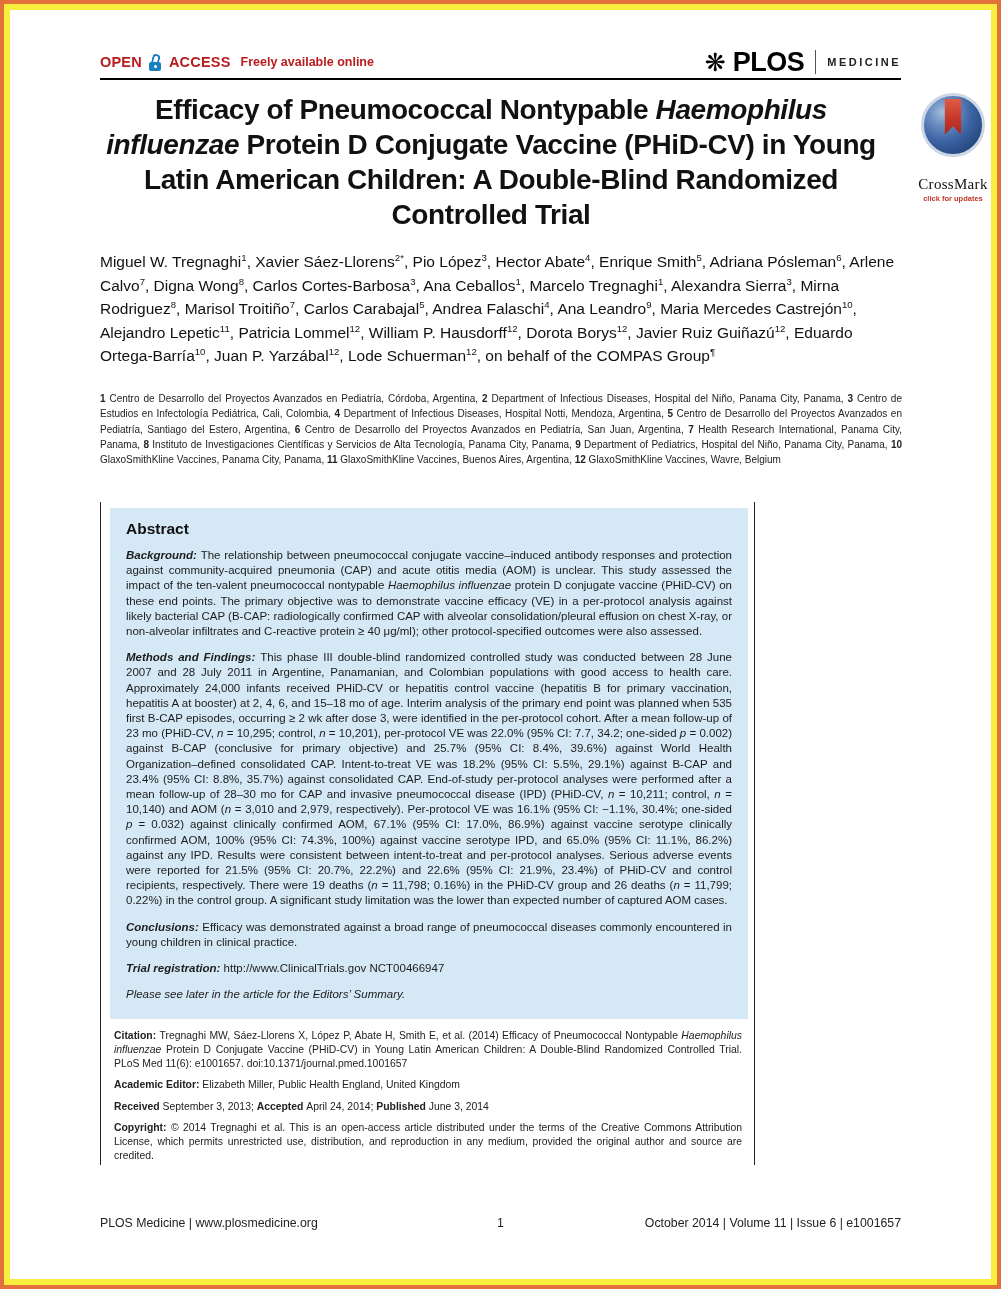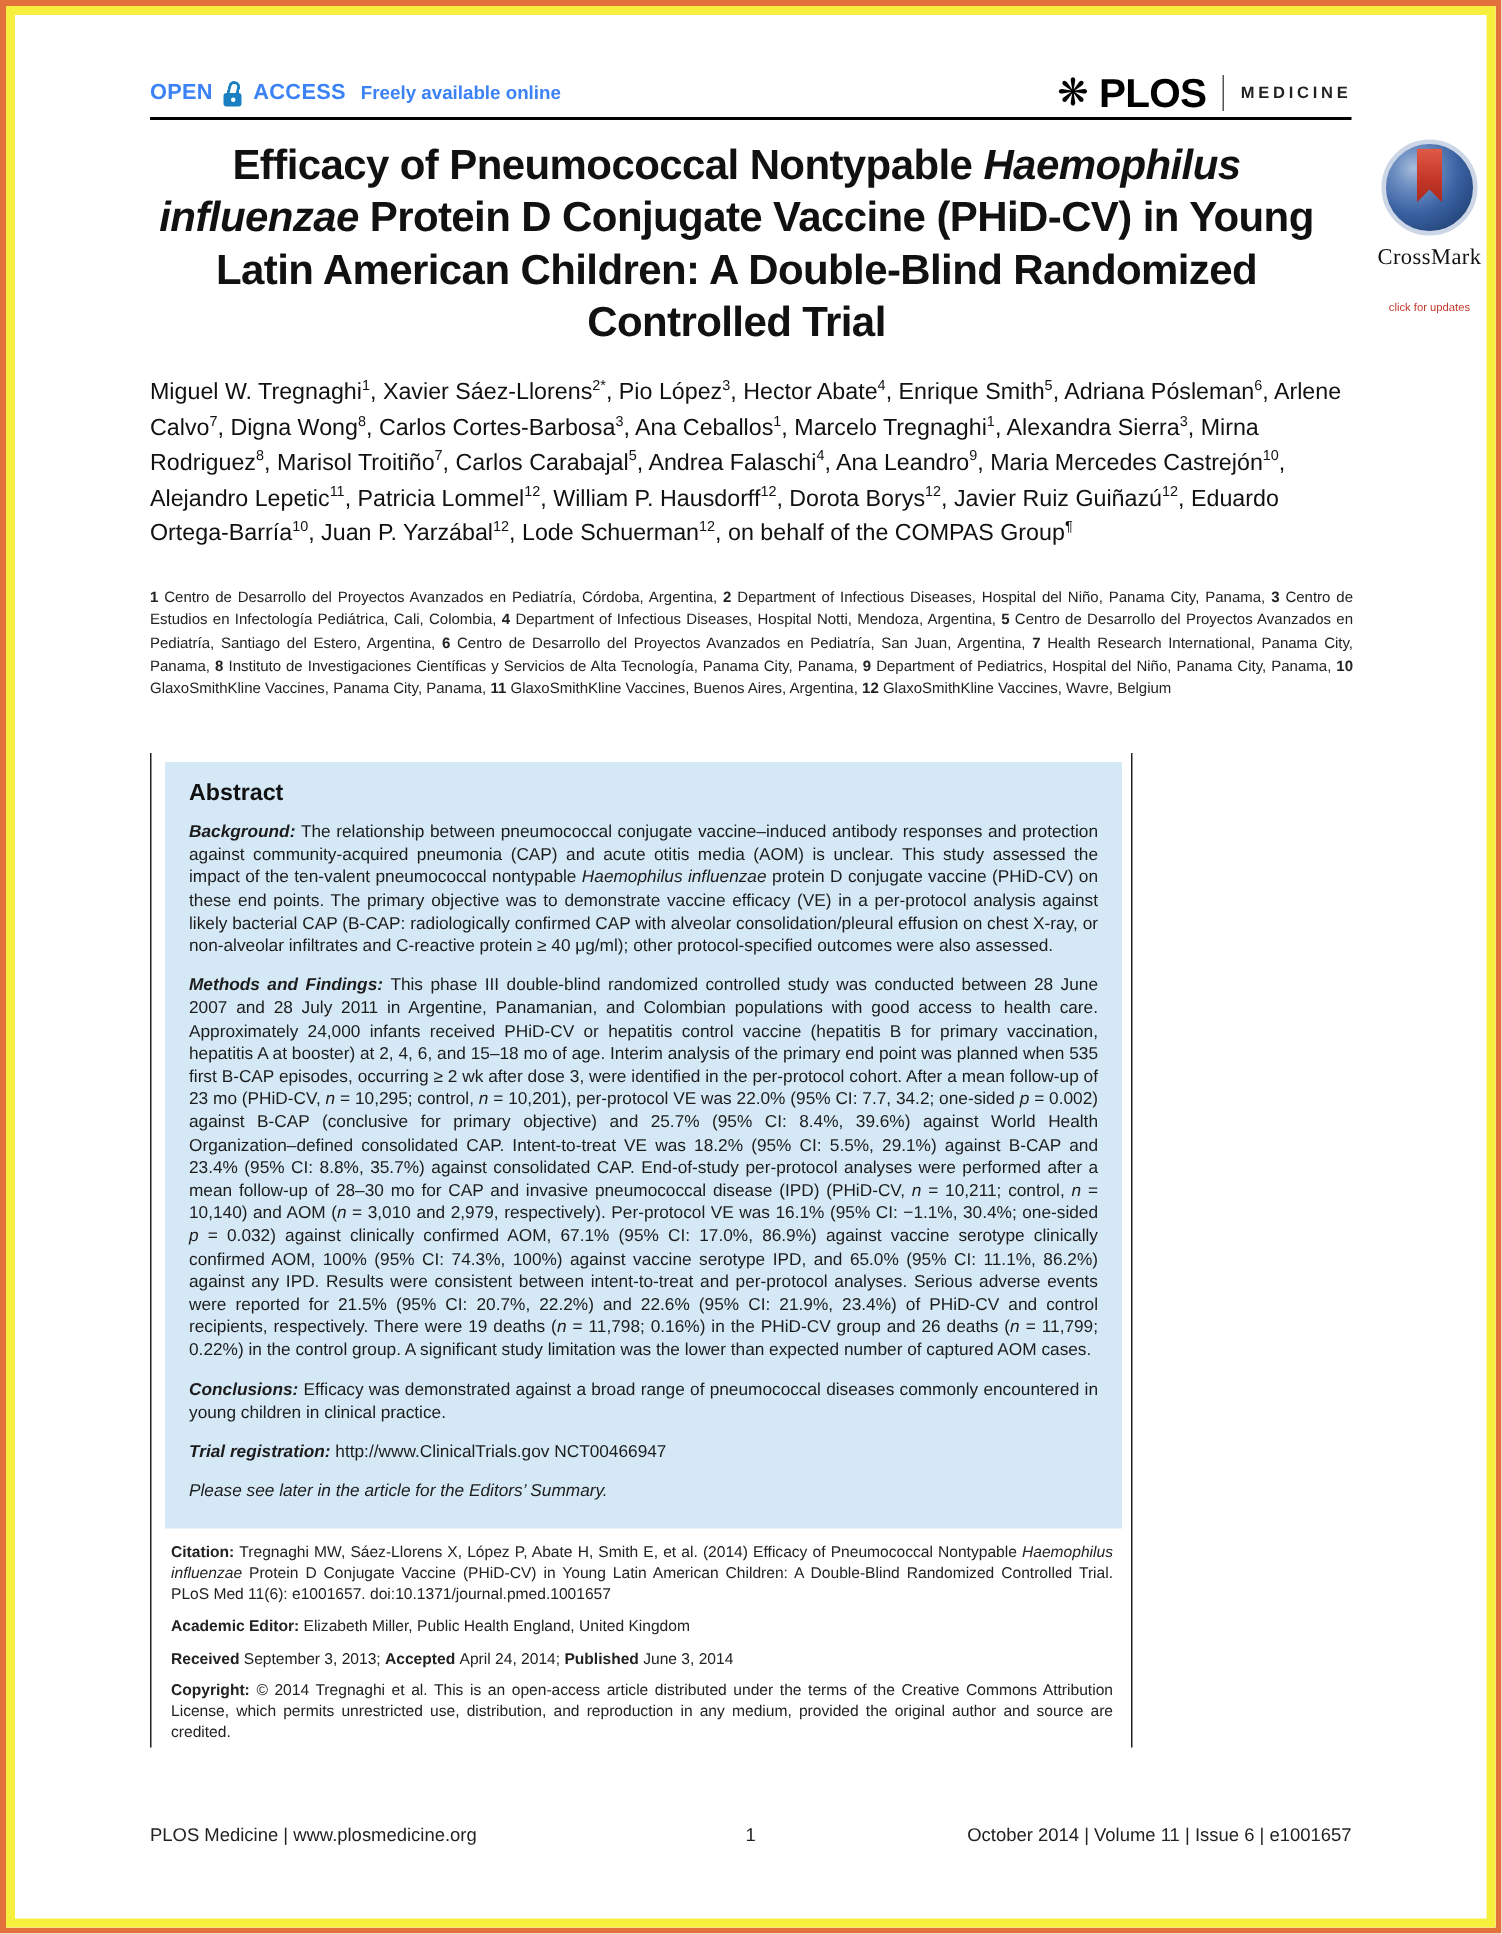--- a/index.html
+++ b/index.html
@@ -5,21 +5,21 @@
   * { margin:0; padding:0; box-sizing:border-box; }
   html,body { width:1001px; height:1289px; }
   body { font-family:"Liberation Sans", sans-serif; color:#1a1a1a; background:#fff; }
 
   .page { width:1001px; height:1289px; border:4px solid #e2713b; }
   .inner { width:100%; height:100%; border:6px solid #f8ee3d; background:#fff; position:relative; overflow:hidden; }
 
   
   .header-bar { position:absolute; left:90px; top:34px; width:801px; height:36px;
                 display:flex; justify-content:space-between; align-items:center; }
-  .oa-group { display:flex; align-items:center; gap:6px; color:#3b82f6; }
+  .oa-group { display:flex; align-items:center; gap:6px; color:#b91c1c; }
   .oa-word { font-size:14.5px; font-weight:bold; letter-spacing:.2px; }
   .oa-free { font-size:12.5px; font-weight:bold; margin-left:4px; }
   .lock { position:relative; width:15px; height:17px; display:inline-block; }
   .lock-shackle { position:absolute; top:0; left:4px; width:8px; height:9px;
                   border:2.5px solid #1a7fc1; border-bottom:none; border-radius:5px 5px 0 0;
                   transform:rotate(14deg); }
   .lock-body { position:absolute; bottom:0; left:1px; width:12px; height:9px;
                background:#1a7fc1; border-radius:2px; }
   .lock-hole { position:absolute; bottom:3px; left:6px; width:3px; height:3px;
                background:#fff; border-radius:50%; }
@@ -62,22 +62,22 @@
 
   
   .crossmark { position:absolute; left:898px; top:83px; width:90px; text-align:center; cursor:pointer; }
   .cm-circle { position:relative; width:64px; height:64px; margin:0 auto; border-radius:50%;
                background:radial-gradient(circle at 32% 28%, #a8bedd 0%, #6d8fc2 22%, #3a61a2 52%, #26497f 78%, #1c3868 100%);
                border:3px solid #ccd6e6; }
   .cm-ribbon { position:absolute; left:50%; top:3px; transform:translateX(-50%);
                width:17px; height:36px;
                background:linear-gradient(180deg,#e05a46 0%, #c23527 60%, #a92a1e 100%);
                clip-path:polygon(0 0, 100% 0, 100% 100%, 50% 76%, 0 100%); }
-  .cm-title { font-family:"Liberation Serif", serif; font-size:15px; color:#111; margin-top:7px; letter-spacing:.3px; }
-  .cm-sub { font-size:7.5px; font-weight:normal; color:#c2382a; margin-top:19px; }
+  .cm-title { font-family:"Liberation Serif", serif; font-size:15px; color:#111; margin-top:19px; letter-spacing:.3px; }
+  .cm-sub { font-size:7.5px; font-weight:bold; color:#c2382a; margin-top:1px; }
 </style>
 </head>
 <body>
 
 <div class="page">
   <div class="inner">
 
     <div class="header-bar">
       <div class="oa-group">
         <span class="oa-word">OPEN</span>

